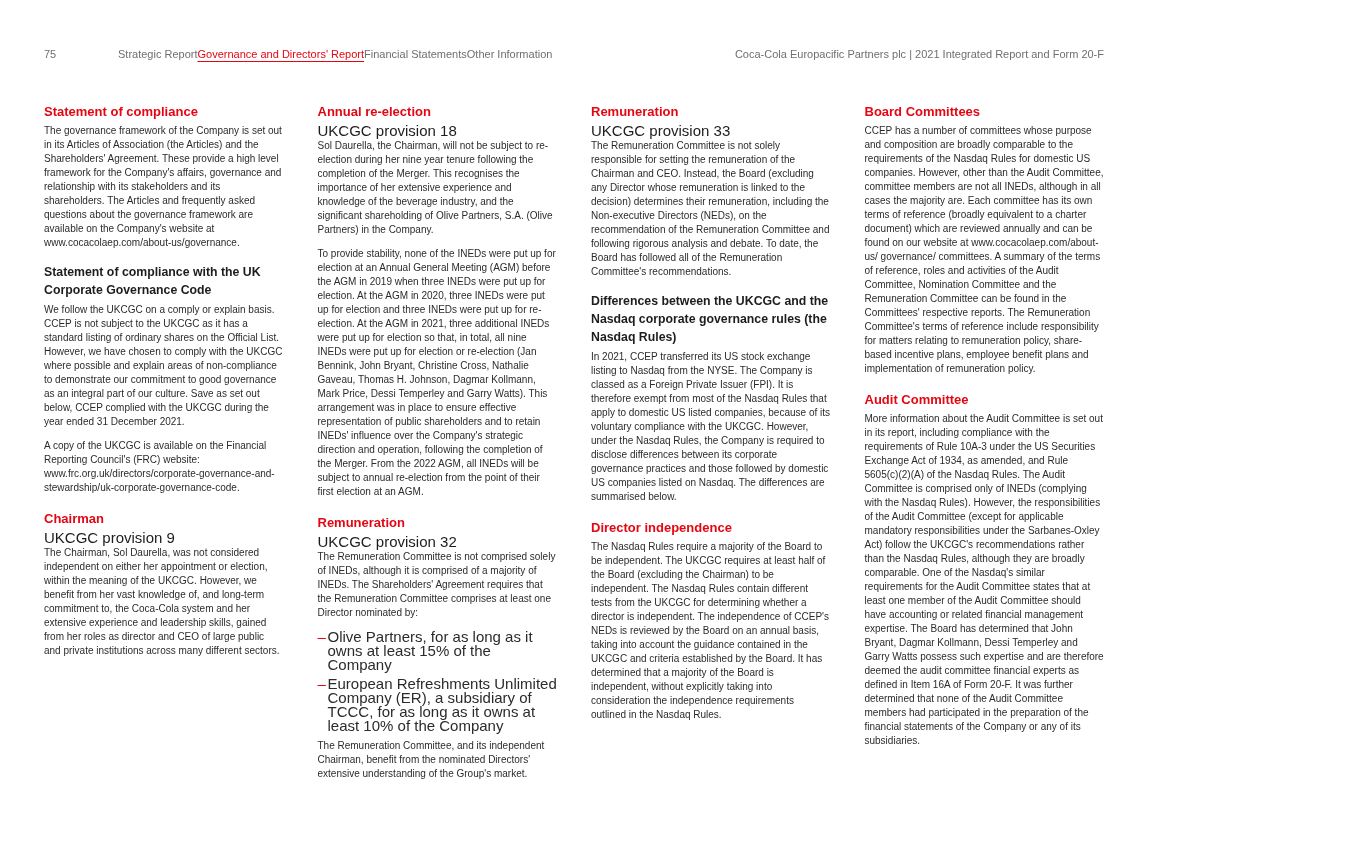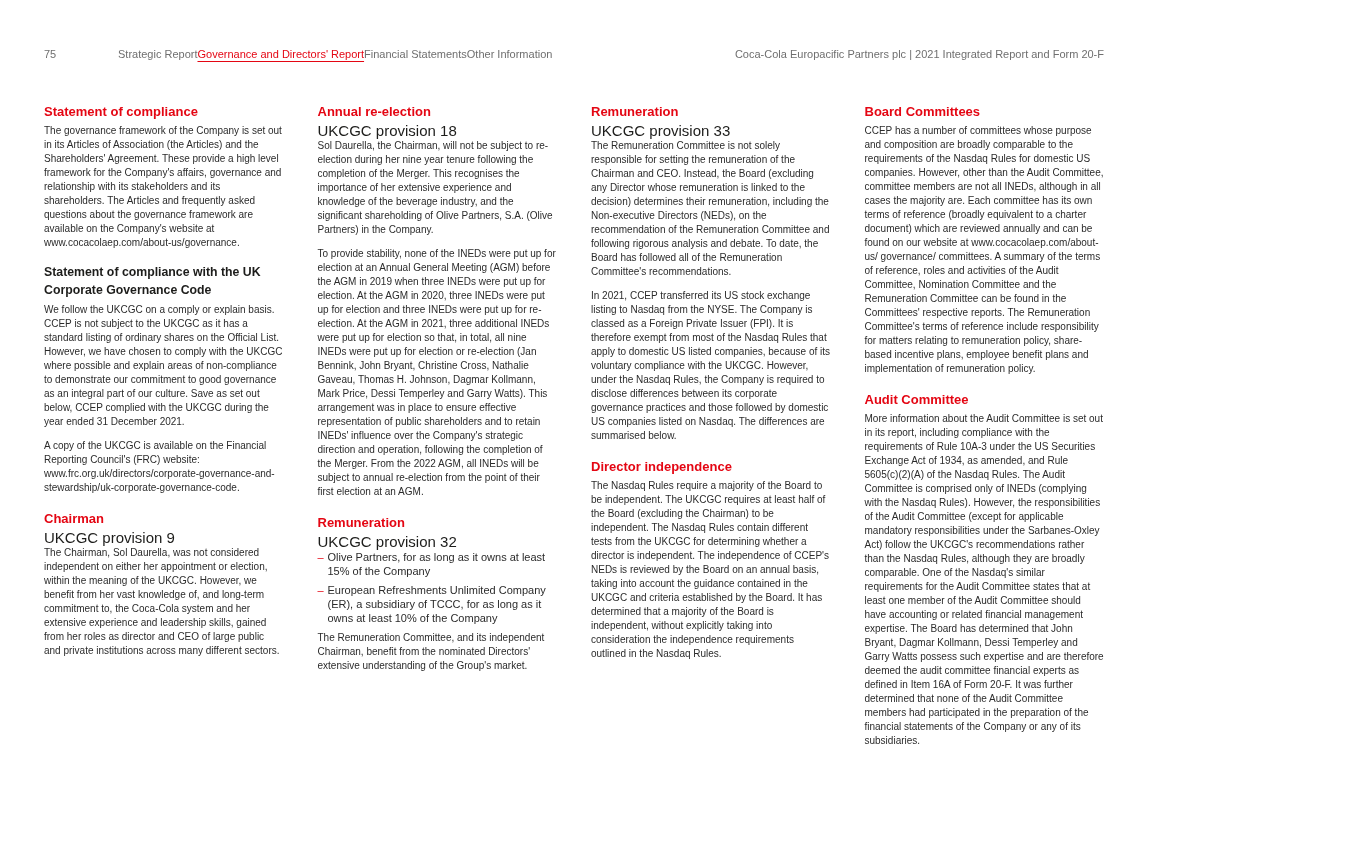--- a/index.html
+++ b/index.html
@@ -28,21 +28,21 @@
   .columns { display:grid; grid-template-columns:repeat(4, 1fr); column-gap:34px; margin-top:44px; }
   .col { min-width:0; }
 
   .heading { color:var(--red); font-size:13px; font-weight:bold; line-height:16px; margin:0 0 4px; }
   .para + .heading, .bullet + .heading { margin-top:16px; }
 
   .subhead { color:#1d1d1b; font-size:12.3px; font-weight:bold; line-height:18px; margin:13px 0 4px; }
   .provision { color:#1d1d1b; font-size:15px; font-weight:normal; line-height:14px; margin:0 0 1px; }
 
   .para { font-size:10px; line-height:14px; margin:0 0 10px; overflow-wrap:break-word; }
-  .bullet { font-size:11px; line-height:14px; margin:0 0 5px; padding-left:10px; position:relative; overflow-wrap:break-word; }
+  .bullet { font-size:15px; line-height:14px; margin:0 0 5px; padding-left:10px; position:relative; overflow-wrap:break-word; }
   .bullet::before { content:"\2013"; position:absolute; left:0; color:var(--red); }
   .bullet + .para { margin-top:6px; }
 </style>
 </head>
 <body style="--red: #e40613; color: rgb(43, 43, 43);">
 
 <div class="page">
 
   <header class="topbar">
     <span class="pagenum">75</span>
@@ -67,28 +67,30 @@
         <h5 class="provision">UKCGC provision 9</h5>
         <p class="para">The Chairman, Sol Daurella, was not considered independent on either her appointment or election, within the meaning of the UKCGC. However, we benefit from her vast knowledge of, and long-term commitment to, the Coca-Cola system and her extensive experience and leadership skills, gained from her roles as director and CEO of large public and private institutions across many different sectors.</p>
       </section>
       <section class="col">
         <h3 class="heading">Annual re-election</h3>
         <h5 class="provision">UKCGC provision 18</h5>
         <p class="para">Sol Daurella, the Chairman, will not be subject to re-election during her nine year tenure following the completion of the Merger. This recognises the importance of her extensive experience and knowledge of the beverage industry, and the significant shareholding of Olive Partners, S.A. (Olive Partners) in the Company.</p>
         <p class="para">To provide stability, none of the INEDs were put up for election at an Annual General Meeting (AGM) before the AGM in 2019 when three INEDs were put up for election. At the AGM in 2020, three INEDs were put up for election and three INEDs were put up for re-election. At the AGM in 2021, three additional INEDs were put up for election so that, in total, all nine INEDs were put up for election or re-election (Jan Bennink, John Bryant, Christine Cross, Nathalie Gaveau, Thomas H. Johnson, Dagmar Kollmann, Mark Price, Dessi Temperley and Garry Watts). This arrangement was in place to ensure effective representation of public shareholders and to retain INEDs' influence over the Company's strategic direction and operation, following the completion of the Merger. From the 2022 AGM, all INEDs will be subject to annual re-election from the point of their first election at an AGM.</p>
         <h3 class="heading">Remuneration</h3>
         <h5 class="provision">UKCGC provision 32</h5>
+        <p class="para">The Remuneration Committee is not comprised solely of INEDs, although it is comprised of a majority of INEDs. The Shareholders' Agreement requires that the Remuneration Committee comprises at least one Director nominated by:</p>
         <p class="bullet">Olive Partners, for as long as it owns at least 15% of the Company</p>
         <p class="bullet">European Refreshments Unlimited Company (ER), a subsidiary of TCCC, for as long as it owns at least 10% of the Company</p>
         <p class="para">The Remuneration Committee, and its independent Chairman, benefit from the nominated Directors' extensive understanding of the Group's market.</p>
       </section>
       <section class="col">
         <h3 class="heading">Remuneration</h3>
         <h5 class="provision">UKCGC provision 33</h5>
         <p class="para">The Remuneration Committee is not solely responsible for setting the remuneration of the Chairman and CEO. Instead, the Board (excluding any Director whose remuneration is linked to the decision) determines their remuneration, including the Non-executive Directors (NEDs), on the recommendation of the Remuneration Committee and following rigorous analysis and debate. To date, the Board has followed all of the Remuneration Committee's recommendations.</p>
+        <h4 class="subhead">Differences between the UKCGC and the Nasdaq corporate governance rules (the Nasdaq Rules)</h4>
         <p class="para">In 2021, CCEP transferred its US stock exchange listing to Nasdaq from the NYSE. The Company is classed as a Foreign Private Issuer (FPI). It is therefore exempt from most of the Nasdaq Rules that apply to domestic US listed companies, because of its voluntary compliance with the UKCGC. However, under the Nasdaq Rules, the Company is required to disclose differences between its corporate governance practices and those followed by domestic US companies listed on Nasdaq. The differences are summarised below.</p>
         <h3 class="heading">Director independence</h3>
         <p class="para">The Nasdaq Rules require a majority of the Board to be independent. The UKCGC requires at least half of the Board (excluding the Chairman) to be independent. The Nasdaq Rules contain different tests from the UKCGC for determining whether a director is independent. The independence of CCEP's NEDs is reviewed by the Board on an annual basis, taking into account the guidance contained in the UKCGC and criteria established by the Board. It has determined that a majority of the Board is independent, without explicitly taking into consideration the independence requirements outlined in the Nasdaq Rules.</p>
       </section>
       <section class="col">
         <h3 class="heading">Board Committees</h3>
         <p class="para">CCEP has a number of committees whose purpose and composition are broadly comparable to the requirements of the Nasdaq Rules for domestic US companies. However, other than the Audit Committee, committee members are not all INEDs, although in all cases the majority are. Each committee has its own terms of reference (broadly equivalent to a charter document) which are reviewed annually and can be found on our website at www.cocacolaep.com/about-us/ governance/ committees. A summary of the terms of reference, roles and activities of the Audit Committee, Nomination Committee and the Remuneration Committee can be found in the Committees' respective reports. The Remuneration Committee's terms of reference include responsibility for matters relating to remuneration policy, share-based incentive plans, employee benefit plans and implementation of remuneration policy.</p>
         <h3 class="heading">Audit Committee</h3>
         <p class="para">More information about the Audit Committee is set out in its report, including compliance with the requirements of Rule 10A-3 under the US Securities Exchange Act of 1934, as amended, and Rule 5605(c)(2)(A) of the Nasdaq Rules. The Audit Committee is comprised only of INEDs (complying with the Nasdaq Rules). However, the responsibilities of the Audit Committee (except for applicable mandatory responsibilities under the Sarbanes-Oxley Act) follow the UKCGC's recommendations rather than the Nasdaq Rules, although they are broadly comparable. One of the Nasdaq's similar requirements for the Audit Committee states that at least one member of the Audit Committee should have accounting or related financial management expertise. The Board has determined that John Bryant, Dagmar Kollmann, Dessi Temperley and Garry Watts possess such expertise and are therefore deemed the audit committee financial experts as defined in Item 16A of Form 20-F. It was further determined that none of the Audit Committee members had participated in the preparation of the financial statements of the Company or any of its subsidiaries.</p>
       </section>

